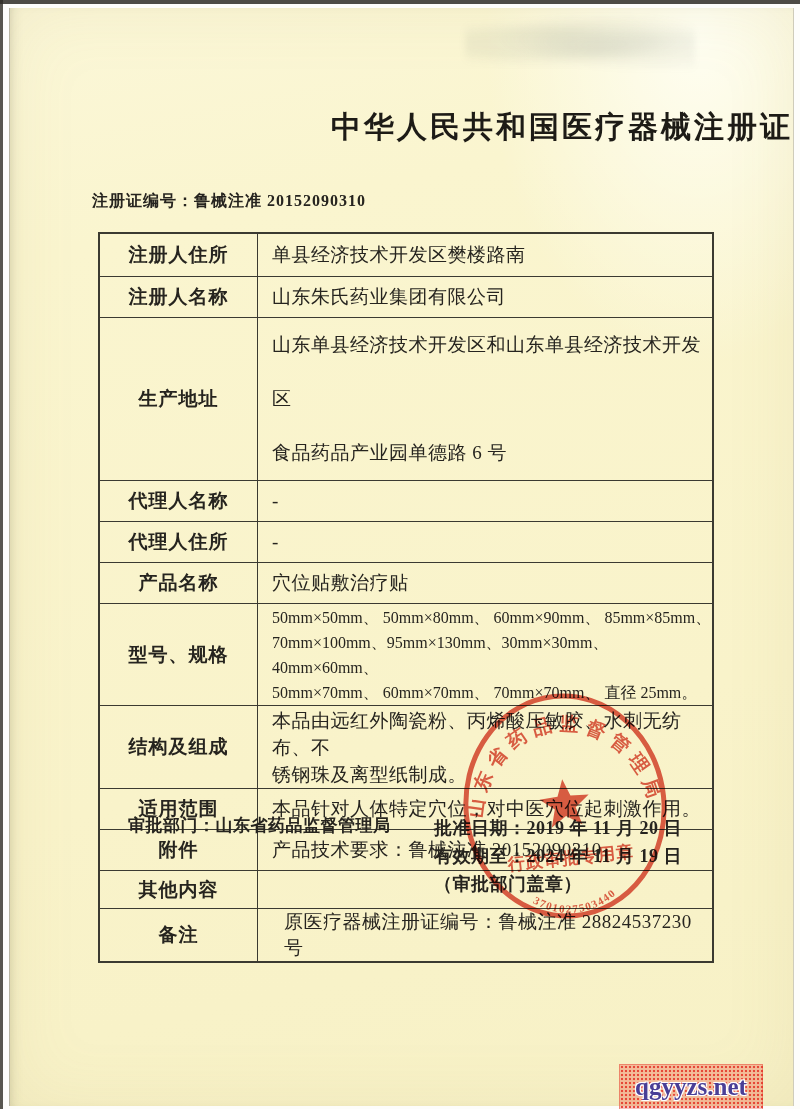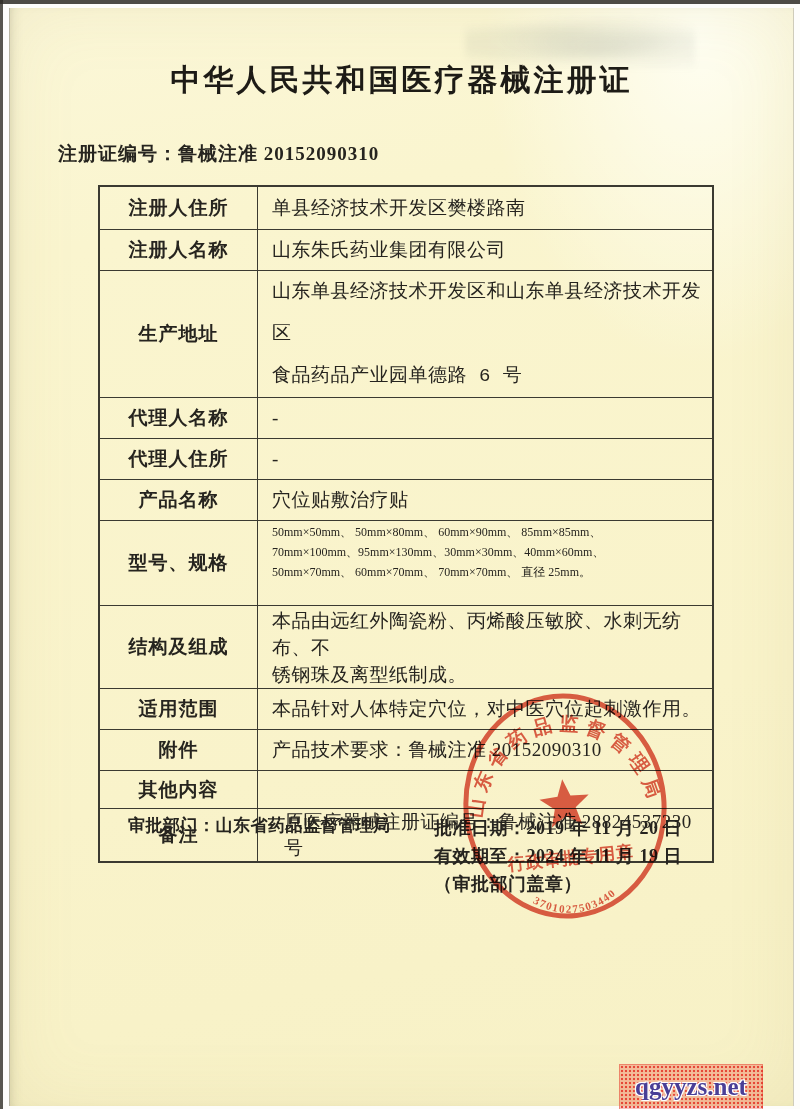--- a/index.html
+++ b/index.html
@@ -21,26 +21,26 @@
     border-right:1px solid #cfccba;
     box-shadow:inset 0 0 70px rgba(170,150,80,.10), inset 8px 0 14px -10px rgba(90,85,60,.35);
   }
   .smudge{position:absolute;left:455px;top:8px;width:230px;height:55px;pointer-events:none;
     background:
       radial-gradient(ellipse at 30% 50%, rgba(120,130,120,.18) 0 30%, transparent 60%),
       radial-gradient(ellipse at 60% 40%, rgba(120,130,120,.15) 0 25%, transparent 55%),
       radial-gradient(ellipse at 85% 60%, rgba(120,130,120,.12) 0 20%, transparent 50%);
     filter:blur(3px);opacity:.55;}
   .title{
-    margin:0;padding-top:53px;height:38px;line-height:38px;
-    text-align:center;font-size:30px;font-weight:600;letter-spacing:3px;color:#1d1b16;
+    margin:0;padding-top:100px;height:38px;line-height:38px;
+    text-align:right;font-size:30px;font-weight:600;letter-spacing:3px;color:#1d1b16;
   }
   .regline{
-    margin-top:42px;margin-left:48px;height:26px;line-height:26px;
-    font-size:19px;letter-spacing:1px;font-weight:600;
+    margin-top:42px;margin-left:82px;height:26px;line-height:26px;
+    font-size:16px;letter-spacing:1px;font-weight:600;
   }
   .regline .regno{font-weight:600;}
   
   .cert-table{
     margin:18px 0 0 88px;width:616px;border:2px solid #3b3a31;border-bottom-width:2px;
     box-sizing:border-box;
   }
   .t-row{display:flex;border-bottom:1px solid #3b3a31;box-sizing:border-box;}
   .t-row:last-child{border-bottom:none;}
   .t-label{
@@ -48,26 +48,26 @@
     font-size:19px;font-weight:600;letter-spacing:1px;border-right:1px solid #3b3a31;
     box-sizing:border-box;text-align:center;
   }
   .t-value{
     flex:1;display:flex;align-items:center;padding-left:14px;box-sizing:border-box;
     font-size:19px;letter-spacing:.5px;white-space:pre-line;font-weight:500;
   }
   .t-row:nth-child(1){min-height:43px;}
   .t-row:nth-child(2){min-height:41px;}
   .t-row:nth-child(3){min-height:84px;}
-  .t-row:nth-child(3) .t-value{align-items:flex-start;line-height:42px;font-family:Liberation Mono, monospace;}
+  .t-row:nth-child(3) .t-value{align-items:flex-start;line-height:54px;}
   .t-row:nth-child(4){min-height:41px;}
   .t-row:nth-child(5){min-height:41px;}
   .t-row:nth-child(6){min-height:41px;}
   .t-row:nth-child(7){min-height:85px;}
-  .t-row:nth-child(7) .t-value{align-items:flex-start;line-height:20px;padding-top:1px;font-size:12px;letter-spacing:0;}
+  .t-row:nth-child(7) .t-value{align-items:flex-start;line-height:25px;padding-top:1px;font-size:16px;letter-spacing:0;}
   .t-row:nth-child(8){min-height:55px;}
   .t-row:nth-child(8) .t-value{align-items:flex-start;line-height:27px;padding-top:1px;}
   .t-row:nth-child(9){min-height:41px;}
   .t-row:nth-child(10){min-height:41px;}
   .t-row:nth-child(11){min-height:38px;}
   .t-row:nth-child(12){min-height:40px;}
   .t-row:nth-child(12) .t-value{padding-left:26px;}
   
   .footer-left{position:absolute;left:118px;top:806px;font-size:17px;font-weight:600;letter-spacing:.5px;}
   .footer-right{position:absolute;left:424px;top:806px;font-size:18px;font-weight:600;letter-spacing:.5px;line-height:28px;}

